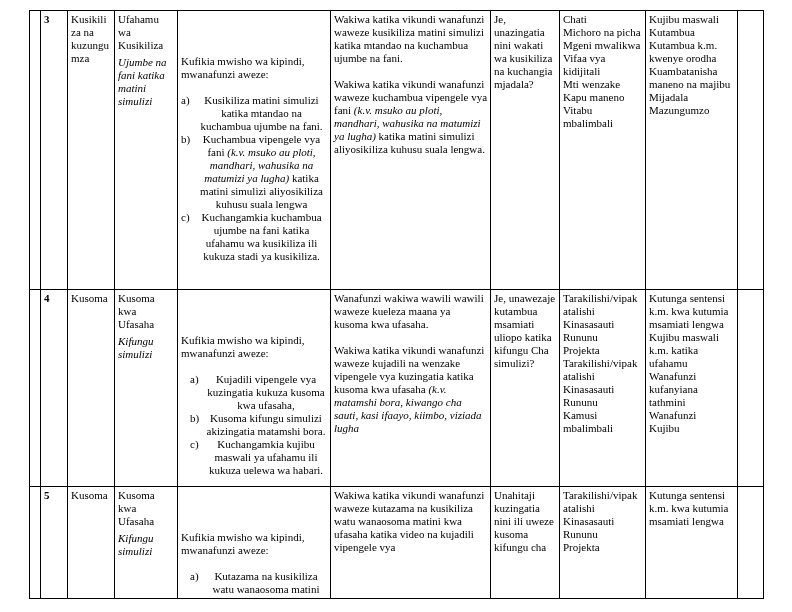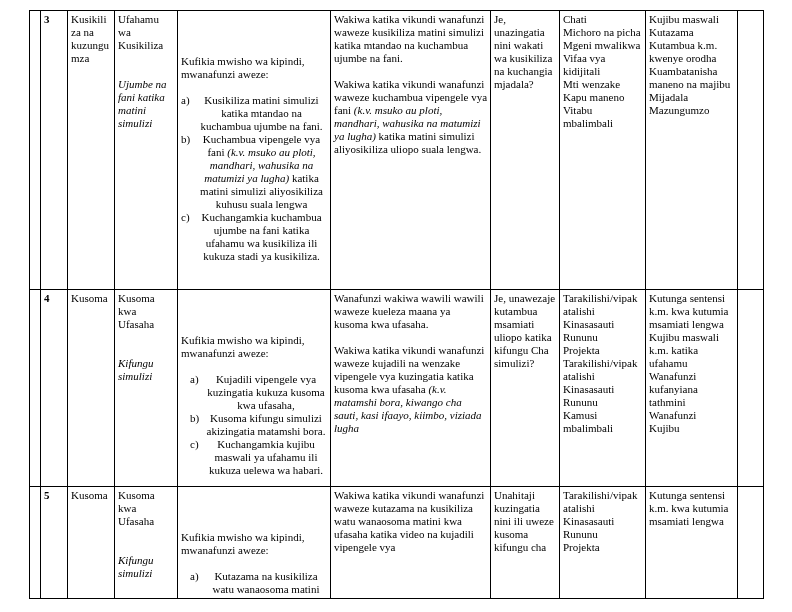--- a/index.html
+++ b/index.html
@@ -5,21 +5,21 @@
   html,body{margin:0;padding:0;}
   body{width:792px;height:612px;background:#ffffff;color:#000;font-family:"Liberation Serif",serif;}
   .page{position:relative;width:792px;height:612px;overflow:hidden;background:#ffffff;}
   table.doc{position:absolute;left:29px;top:10px;width:734px;border-collapse:collapse;table-layout:fixed;}
   .doc td{border:1px solid #000;vertical-align:top;padding:2px 3px;font-size:11px;line-height:13px;overflow:hidden;overflow-wrap:break-word;word-wrap:break-word;}
   tr.r3{height:279px;}
   tr.r4{height:197px;}
   tr.r5{height:111px;}
   .num{font-weight:bold;}
   .it{font-style:italic;}
-  .sub-detail{margin-top:26px;}
+  .sub-detail{margin-top:4px;}
   .obj-intro{margin-bottom:13px;margin-top:42px;}
   .obj-item{display:flex;}
   .obj-item .obj-label{flex:0 0 15px;}
   .obj-item .obj-text{flex:1;text-align:center;}
   td.indent .obj-item{margin-left:9px;}
   .para + .para{margin-top:13px;}
 </style>
 </head>
 <body>
 
@@ -61,37 +61,37 @@
             <span class="obj-label">b)</span>
             <span class="obj-text"><span>Kuchambua vipengele vya fani </span><span class="it">(k.v. msuko au ploti, mandhari, wahusika na matumizi ya lugha)</span><span> katika matini simulizi aliyosikiliza kuhusu suala lengwa</span></span>
           </div>
           <div class="obj-item">
             <span class="obj-label">c)</span>
             <span class="obj-text"><span>Kuchangamkia kuchambua ujumbe na fani katika ufahamu wa kusikiliza ili kukuza stadi ya kusikiliza.</span></span>
           </div>
         </td>
         <td>
           <div class="para"><span>Wakiwa katika vikundi wanafunzi waweze kusikiliza matini simulizi katika mtandao na kuchambua ujumbe na fani.</span></div>
-          <div class="para"><span>Wakiwa katika vikundi wanafunzi waweze kuchambua vipengele vya fani </span><span class="it">(k.v. msuko au ploti, mandhari, wahusika na matumizi ya lugha)</span><span> katika matini simulizi aliyosikiliza uliopo suala lengwa.</span></div>
+          <div class="para"><span>Wakiwa katika vikundi wanafunzi waweze kuchambua vipengele vya fani </span><span class="it">(k.v. msuko au ploti, mandhari, wahusika na matumizi ya lugha)</span><span> katika matini simulizi aliyosikiliza kuhusu suala lengwa.</span></div>
         </td>
         <td>
           <div>Je, unazingatia nini wakati wa kusikiliza na kuchangia mjadala?</div>
         </td>
         <td>
             <div class="li">Chati</div>
             <div class="li">Michoro na picha</div>
             <div class="li">Mgeni mwalikwa</div>
             <div class="li">Vifaa vya kidijitali</div>
             <div class="li">Mti wenzake</div>
             <div class="li">Kapu maneno</div>
             <div class="li">Vitabu mbalimbali</div>
           </td>
         <td>
             <div class="li">Kujibu maswali</div>
-            <div class="li">Kutazama</div>
+            <div class="li">Kutambua</div>
             <div class="li">Kutambua k.m. kwenye orodha</div>
             <div class="li">Kuambatanisha maneno na majibu</div>
             <div class="li">Mijadala</div>
             <div class="li">Mazungumzo</div>
           </td>
         <td></td>
       </tr>
 
       <tr class="r4">
         <td></td>

